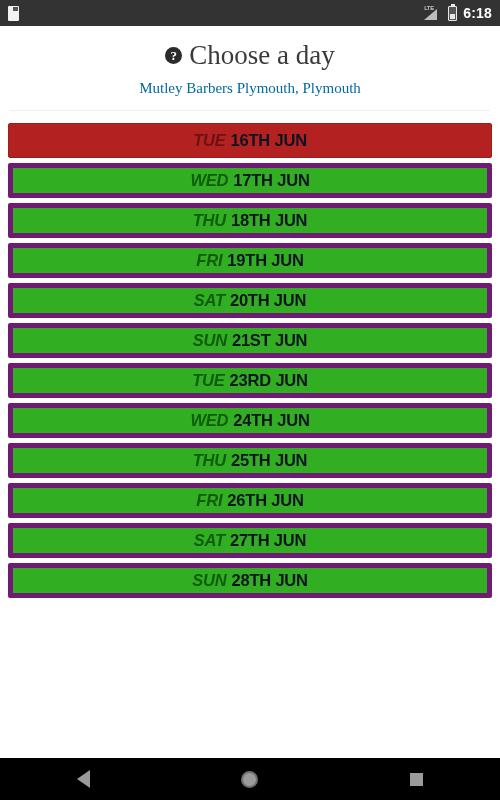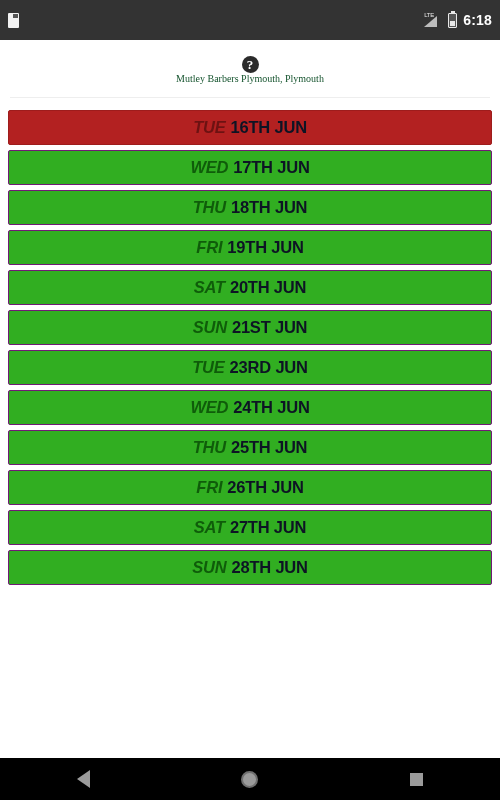--- a/index.html
+++ b/index.html
@@ -10,21 +10,21 @@
     width: 500px;
     height: 800px;
     background: #ffffff;
     font-family: "Liberation Sans", sans-serif;
     overflow: hidden;
     position: relative;
   }
 
   
   .status-bar {
-    height: 40px;
+    height: 26px;
     background: #333333;
     display: flex;
     align-items: center;
     justify-content: space-between;
     padding: 0 8px;
     box-sizing: border-box;
   }
   .status-left, .status-right {
     display: flex;
     align-items: center;
@@ -131,22 +131,23 @@
     font-family: "Liberation Serif", serif;
     font-size: 13px;
     font-weight: bold;
     line-height: 1;
     padding-bottom: 1px;
     box-sizing: border-box;
     flex: 0 0 auto;
   }
   .page-subtitle {
     font-family: "Liberation Serif", serif;
-    font-size: 10px;
-    color: #14532d;
+    font-size: 15px;
+    color: #0369a1;
+    margin-top: 11px;
   }
   .divider {
     margin: 13px 10px 0 10px;
     height: 1px;
     background: #eeeeee;
   }
 
   
   .day-list {
     margin-top: 12px;
@@ -160,21 +161,21 @@
     display: flex;
     align-items: center;
     justify-content: center;
     gap: 5px;
     cursor: pointer;
     box-sizing: border-box;
     position: relative;
   }
   .day-button.available {
     background: #31ae21;
-    border: 1px solid #701a75;
+    border: 5px solid #701a75;
   }
   .day-button.selected {
     background: #b32121;
     border: 1px solid #9e1c1c;
   }
   .dow {
     font-family: "Liberation Sans", sans-serif;
     font-style: italic;
     font-weight: bold;
     font-size: 16.5px;
@@ -245,20 +246,21 @@
       <span class="lte-label">LTE</span>
     </span>
     <span class="battery-icon"></span>
     <span class="status-time">6:18</span>
   </div>
 </div>
 
 <div class="header">
   <div class="page-title">
     <span class="help-icon">?</span>
+    <span>Choose a day</span>
   </div>
   <div class="page-subtitle">Mutley Barbers Plymouth, Plymouth</div>
   <div class="divider"></div>
 </div>
 
 <div class="day-list" id="day-list">
     <div class="day-button selected">
       <span class="dow">TUE</span>
       <span class="dayname">16TH JUN</span>
     </div>

